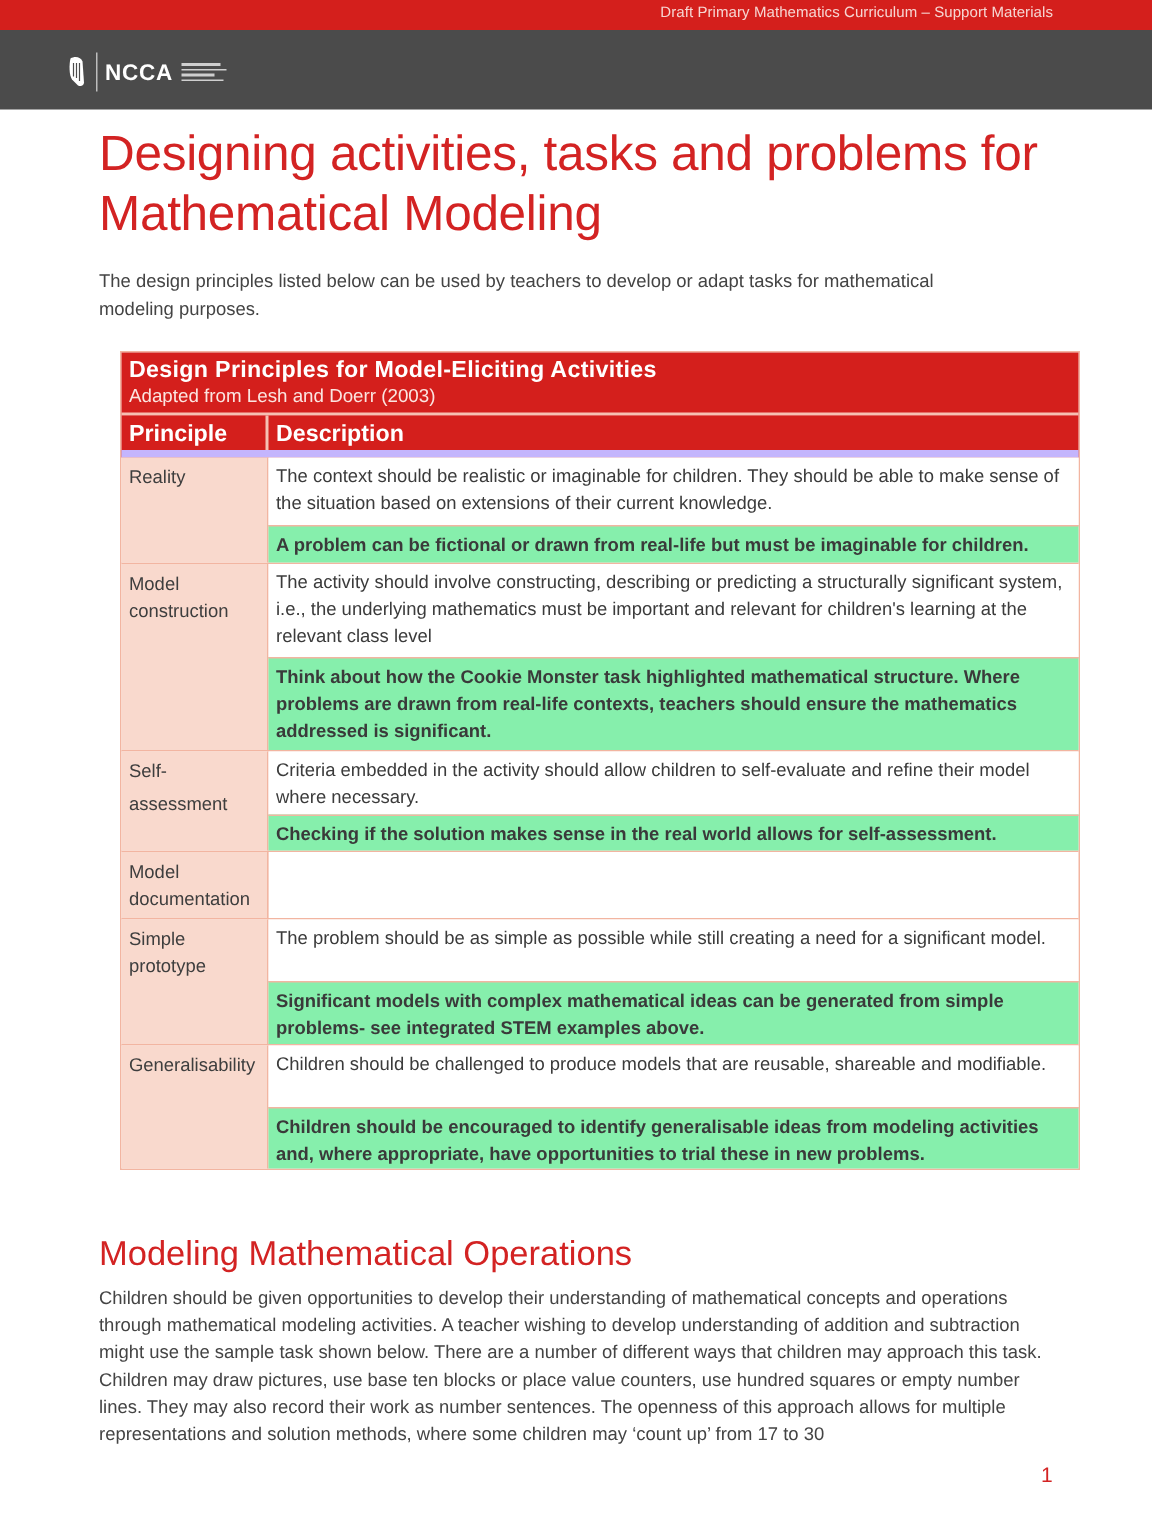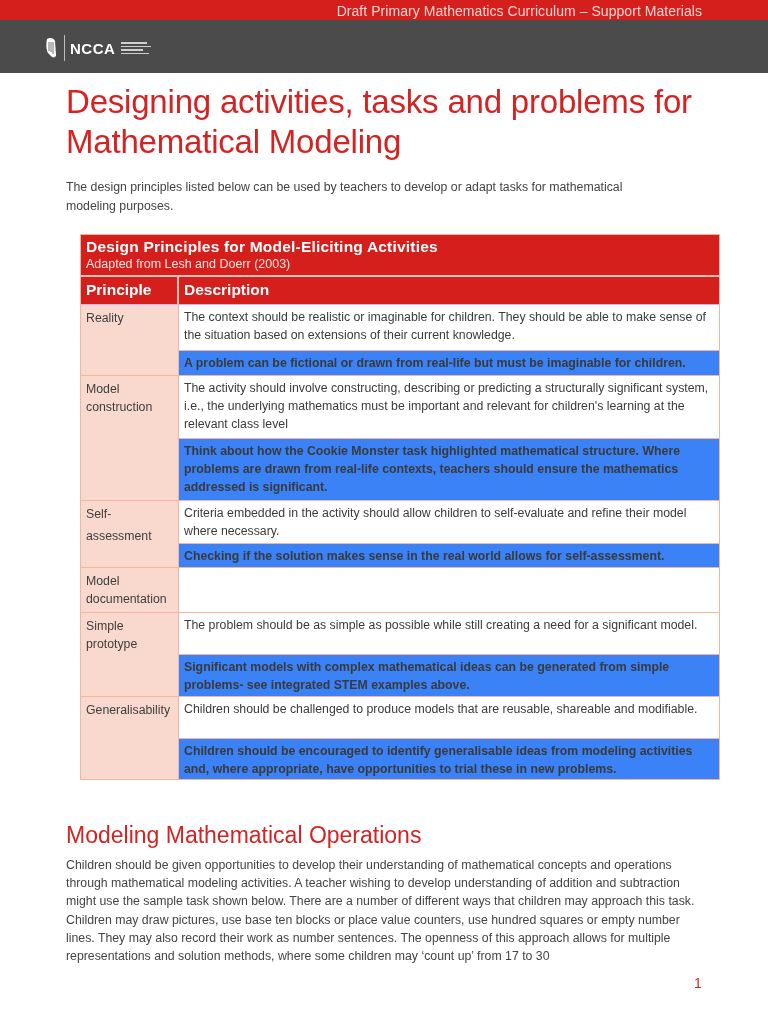--- a/index.html
+++ b/index.html
@@ -1,48 +1,48 @@
 <!DOCTYPE html>
 <html><head>
 <meta charset="utf-8">
 <style>
   * { box-sizing: border-box; margin: 0; padding: 0; }
   html, body { width: 768px; height: 1024px; background: #ffffff; overflow: hidden; }
   body { font-family: "Liberation Sans", "DejaVu Sans", sans-serif; color: #3a3a3a; position: relative; }
 
   .topbar { position: absolute; left: 0; top: 0; width: 768px; height: 20px; background: #d41f1c; }
-  .topbar-text { position: absolute; right: 66px; top: 3px; font-size: 14px; color: #f6d6d2; letter-spacing: 0.05px; }
+  .topbar-text { position: absolute; right: 66px; top: 3px; font-size: 10px; color: #f6d6d2; letter-spacing: 0.05px; }
 
   .brandbar { position: absolute; left: 0; top: 20px; width: 768px; height: 53px; background: #4b4b4b; }
   .logo { position: absolute; left: 44px; top: 14px; height: 28px; display: flex; align-items: center; }
   .harp { width: 14px; height: 22px; }
   .logo-divider { width: 1px; height: 26px; background: #bdbdbd; margin: 0 5px 0 6px; }
   .logo-text { color: #ffffff; font-weight: bold; font-size: 15px; letter-spacing: 0.5px; }
   .logo-tagline { margin-left: 6px; display: flex; flex-direction: column; gap: 2px; }
   .logo-tagline span { display: block; height: 1.5px; background: #cfcfcf; }
 
   .page-title { position: absolute; left: 66px; top: 82px; width: 660px; font-size: 33px; line-height: 40px; color: #d32323; font-weight: normal; letter-spacing: -0.2px; }
 
   .intro { position: absolute; left: 66px; top: 178px; width: 560px; font-size: 12.3px; line-height: 18.5px; color: #444; }
 
   .table { position: absolute; left: 80px; top: 234px; width: 640px; border: 1px solid #f2b5a1; }
   .table-title { background: #d41f1c; height: 42px; padding: 2px 6px 0 5px; color: #ffffff; border-bottom: 2px solid #f6c0b2; }
   .table-title h2 { font-size: 15.5px; font-weight: bold; line-height: 20px; letter-spacing: 0.2px; }
   .table-title .sub { font-size: 12.5px; line-height: 14px; color: #fbe5e0; }
-  .colhead { display: flex; height: 28px; background: #d41f1c; color: #fff; font-weight: bold; font-size: 15.5px; border-bottom: 1px solid #c4b5fd; }
+  .colhead { display: flex; height: 28px; background: #d41f1c; color: #fff; font-weight: bold; font-size: 15.5px; border-bottom: 5px solid #c4b5fd; }
   .colhead .c1 { width: 98px; padding: 4px 5px; border-right: 2px solid #f6c0b2; }
   .colhead .c2 { flex: 1; padding: 4px 5px; }
 
   .group { display: flex; border-bottom: 1px solid #f2b5a1; }
   .group:last-child { border-bottom: none; }
   .principle { width: 98px; background: #f9d9cd; padding: 4px 5px; font-size: 12.3px; line-height: 18px; color: #3e3e3e; border-right: 1px solid #f2b5a1; flex-shrink: 0; }
   .desc-col { flex: 1; display: flex; flex-direction: column; }
   .desc { padding: 3px 5px; font-size: 12.3px; line-height: 18px; color: #3b3b3b; }
   .desc.plain { background: #ffffff; }
-  .desc.note { background: #3b82f6; font-weight: bold; color: #3a3a3a; border-top: 1px solid #f2b5a1; }
+  .desc.note { background: #86efac; font-weight: bold; color: #3a3a3a; border-top: 1px solid #f2b5a1; }
 
   .section-heading { position: absolute; left: 66px; top: 822px; font-size: 23px; color: #d32323; font-weight: normal; }
   .body-para { position: absolute; left: 66px; top: 856px; width: 640px; font-size: 12.3px; line-height: 18.2px; color: #444; }
   .page-number { position: absolute; left: 694px; top: 975px; font-size: 14px; color: #d32323; }
 </style>
 </head>
 <body>
 
 <div class="topbar">
   <span class="topbar-text">Draft Primary Mathematics Curriculum – Support Materials</span>

